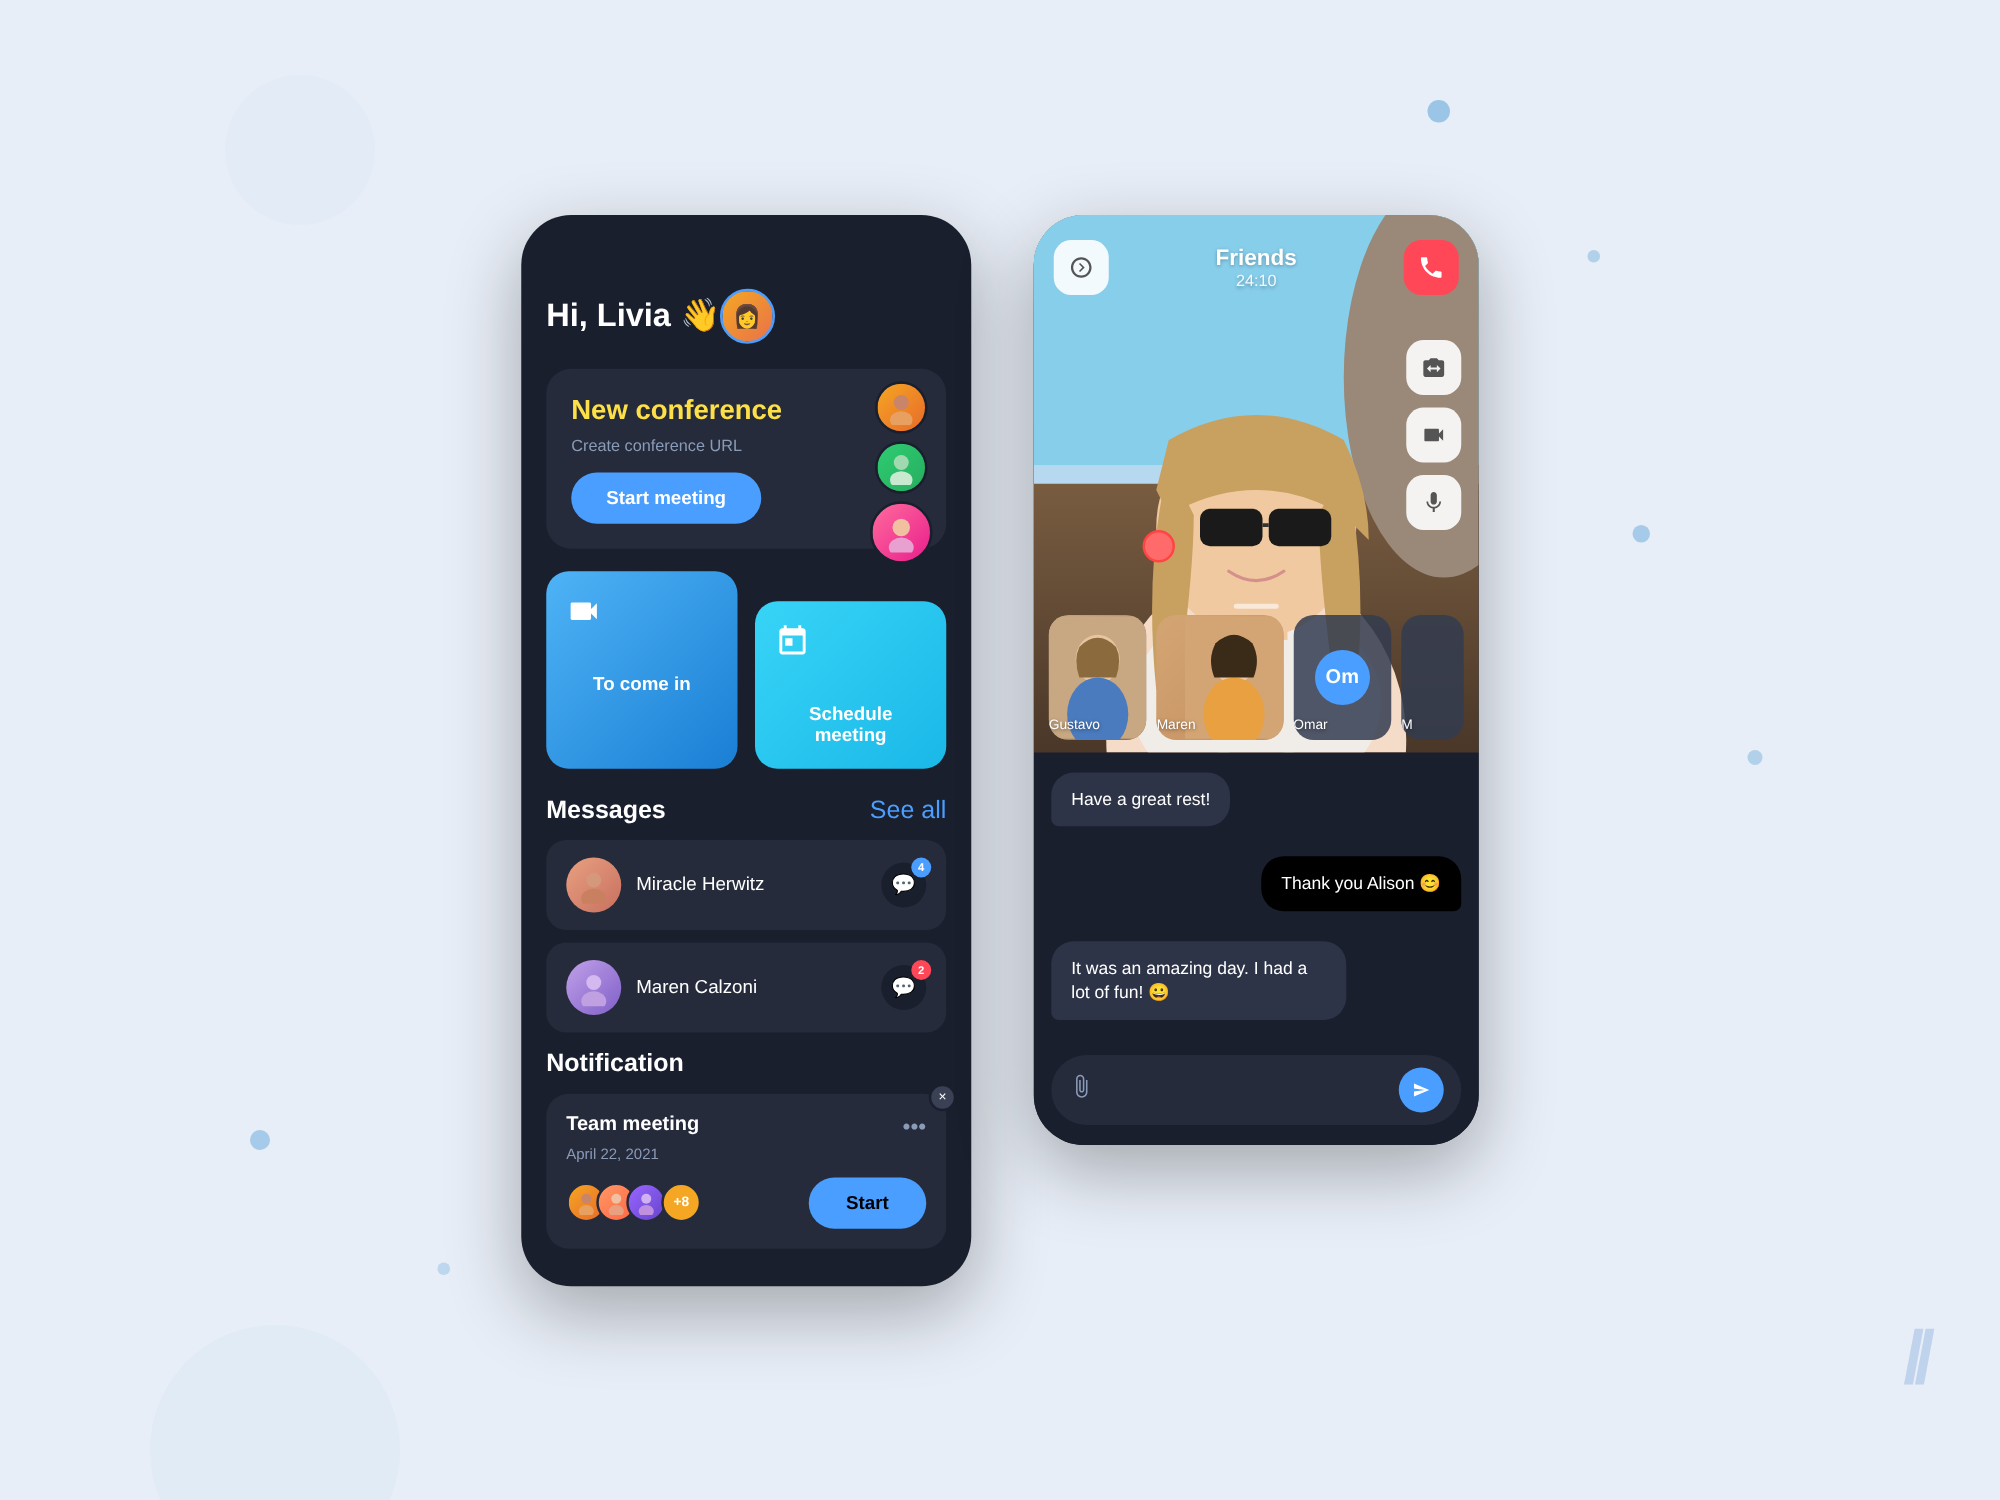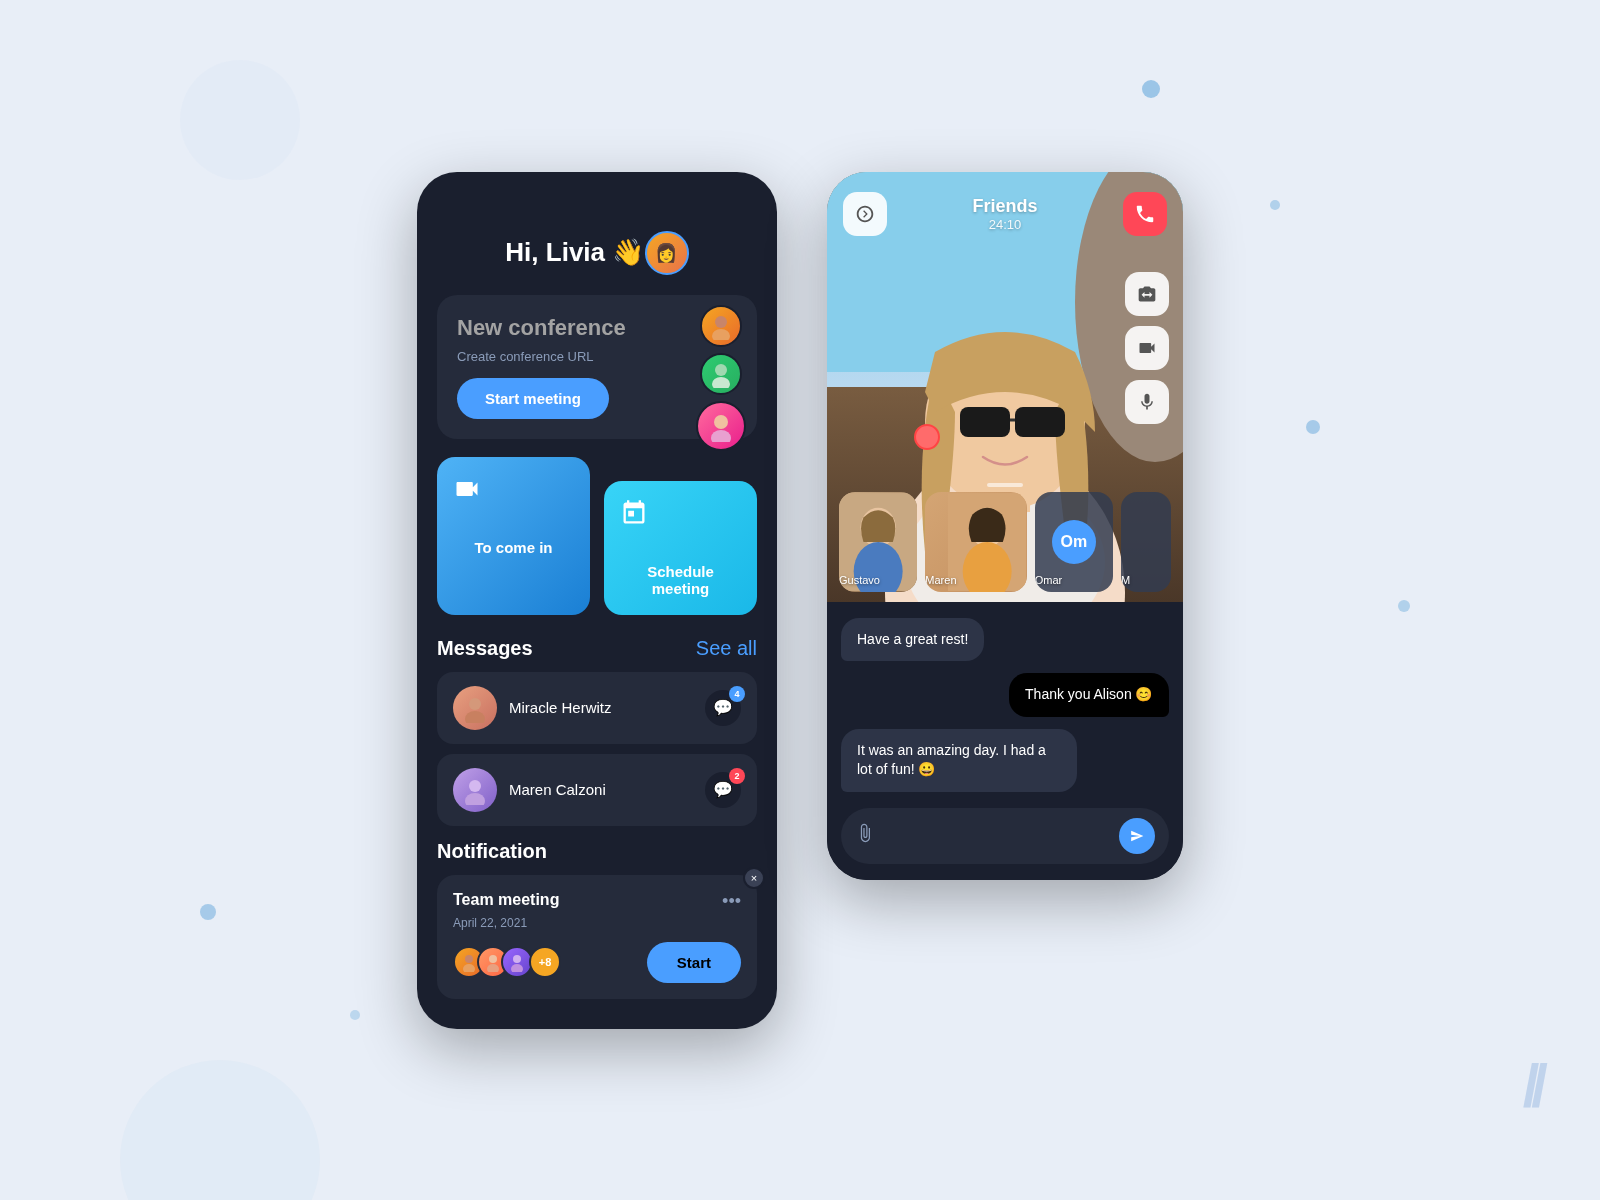--- a/index.html
+++ b/index.html
@@ -55,21 +55,21 @@
       background: #1a1f2e;
       border-radius: 40px;
       padding: 30px 20px 30px 20px;
       color: white;
       position: relative;
       box-shadow: 0 20px 60px rgba(0,0,0,0.3);
     }
 
     .phone-header {
       display: flex;
-      justify-content: center;
+      justify-content: flex-start;
       align-items: center;
       margin-bottom: 20px;
       margin-top: 29px;
     }
 
     .phone-header-title {
       font-size: 26px;
       font-weight: 700;
       color: white;
     }
@@ -95,21 +95,21 @@
       margin-bottom: 18px;
       position: relative;
       display: flex;
       flex-direction: column;
       gap: 8px;
     }
 
     .conference-card-title {
       font-size: 22px;
       font-weight: 800;
-      color: #a3a3a3;
+      color: #fde047;
     }
 
     .conference-card-sub {
       font-size: 13px;
       color: #8a9bb8;
     }
 
     .start-meeting-btn {
       background: #4a9eff;
       color: white;
@@ -564,21 +564,21 @@
       z-index: 20;
     }
 
     
     .chat-area {
       flex: 1;
       background: #1a1f2e;
       padding: 16px 14px;
       display: flex;
       flex-direction: column;
-      gap: 12px;
+      gap: 24px;
     }
 
     .chat-bubble {
       max-width: 72%;
       padding: 12px 16px;
       border-radius: 18px;
       font-size: 14px;
       line-height: 1.4;
     }
 

